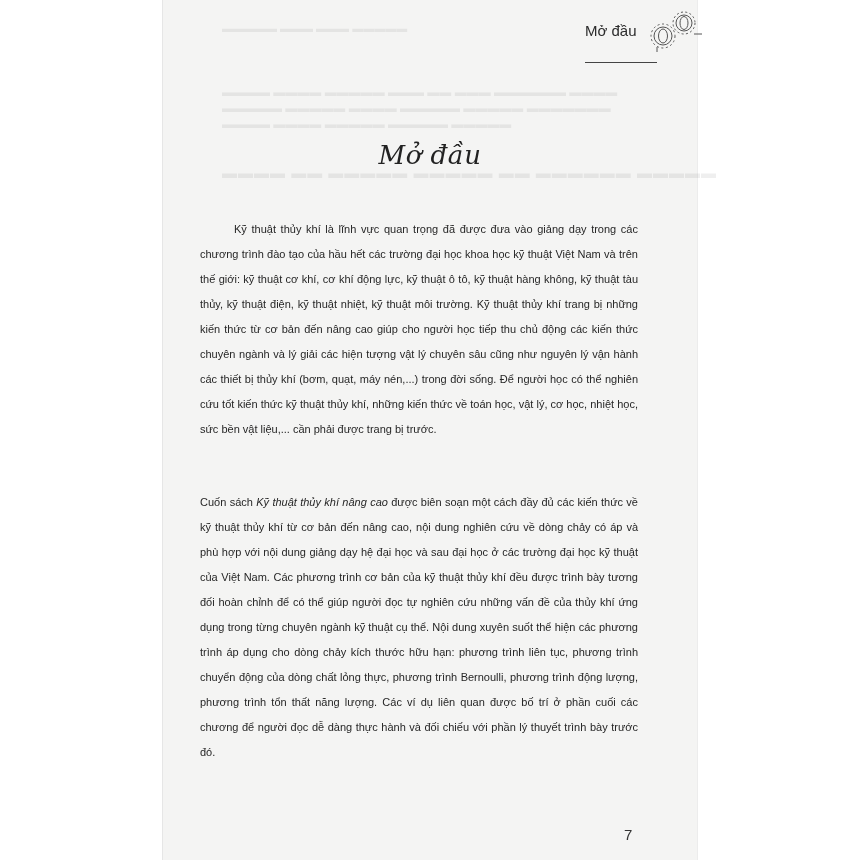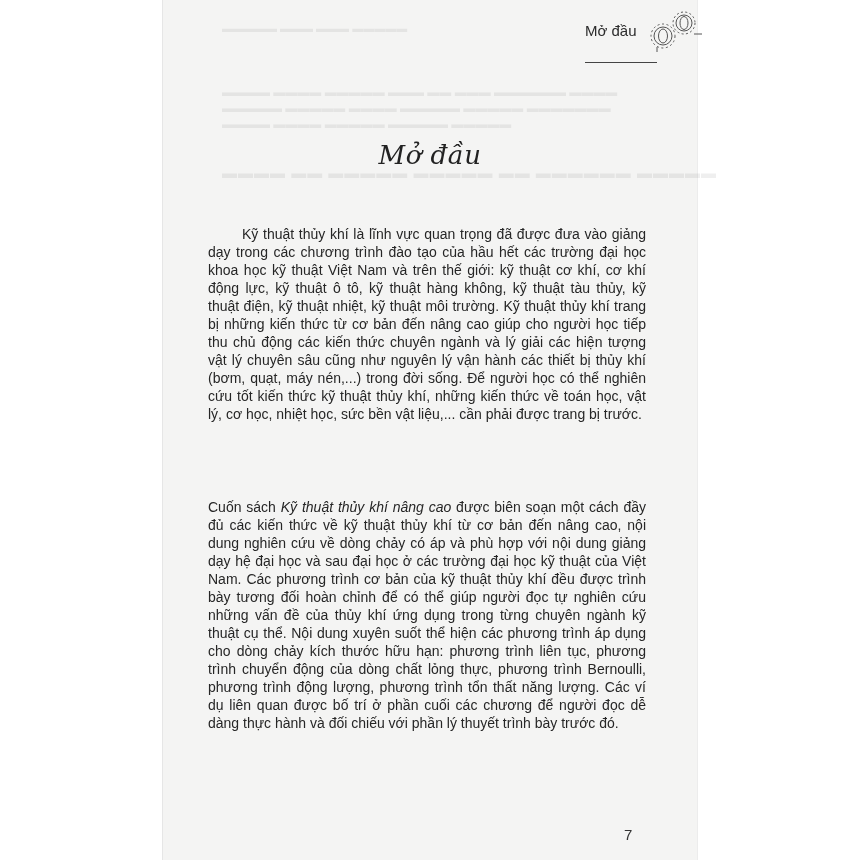--- a/index.html
+++ b/index.html
@@ -63,25 +63,25 @@
       font-style: italic;
       font-size: 26px;
       color: #222;
       letter-spacing: 0.5px;
     }
     .body-text {
       position: absolute;
       left: 38px;
       width: 438px;
       font-family: "Liberation Sans", sans-serif;
-      font-size: 14px;
-      line-height: 18px;
+      font-size: 11px;
+      line-height: 25px;
       color: #262626;
       text-align: justify;
-      margin: 8px;
+      margin: 0;
     }
     .p1 { top: 217px; text-indent: 34px; }
     .p2 { top: 490px; }
     .page-number {
       position: absolute;
       left: 462px;
       top: 826px;
       font-family: "Liberation Sans", sans-serif;
       font-size: 15px;
       color: #333;

